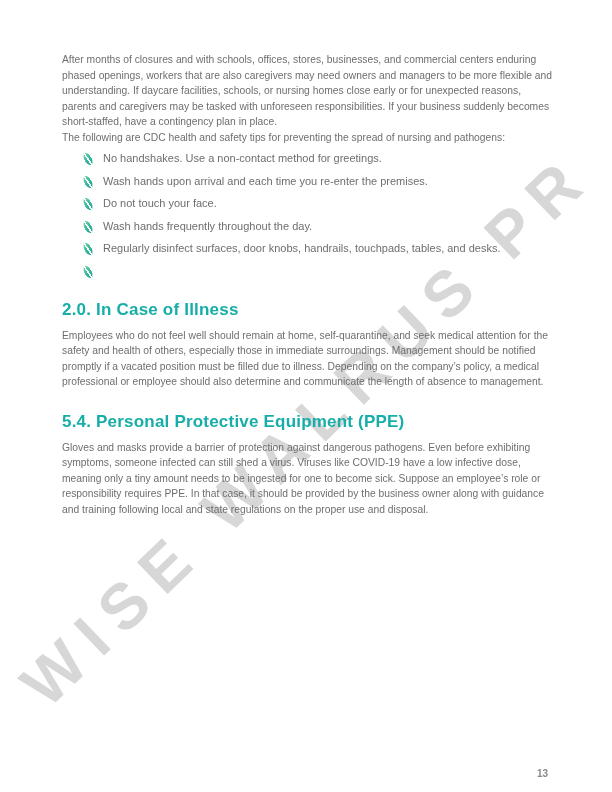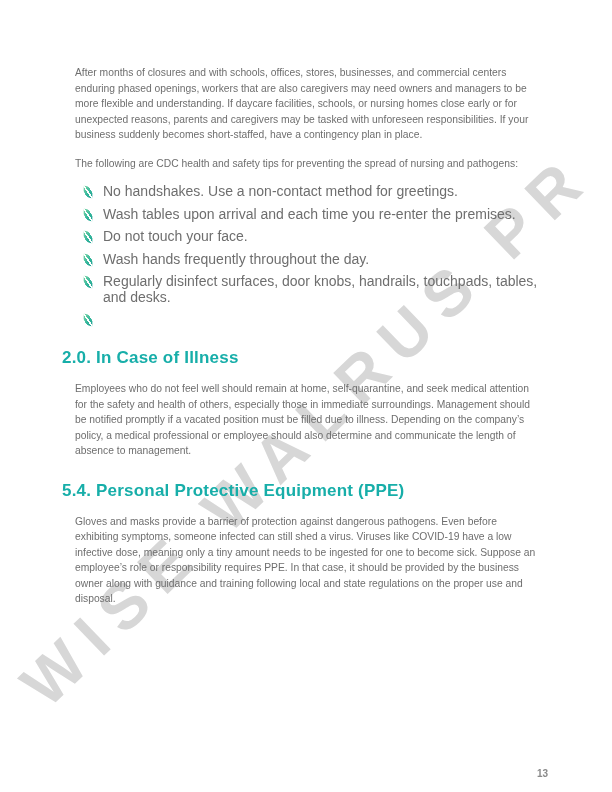--- a/index.html
+++ b/index.html
@@ -40,34 +40,34 @@
     font-weight:700;
     color:var(--accent,#17aea9);
     margin:22px 0 8px 0;
     letter-spacing:0.2px;
   }
   section:first-child h2 { margin-top:8px; }
   p {
     font-size:10.3px;
     line-height:15.5px;
     color:var(--body,#6e6e6e);
-    margin:13px;
+    margin:0;
     text-align:left;
   }
   ul.bullets {
     list-style:none;
     margin:6px 0 0 21px;
     padding:0;
   }
   ul.bullets li {
     display:flex;
     align-items:flex-start;
     gap:10px;
     margin-bottom:7px;
-    font-size:14px;
+    font-size:11px;
     line-height:15.5px;
     color:var(--body,#6e6e6e);
   }
   .leaf {
     flex:0 0 auto;
     width:10px; height:12px;
     margin-top:2px;
     border-radius:0 85% 5% 85%;
     background:
       repeating-linear-gradient(50deg, rgba(255,255,255,0) 0 2.6px, #ffffff 2.6px 4.2px),
@@ -94,21 +94,21 @@
       </section>
       <section>
         <p>The following are CDC health and safety tips for preventing the spread of nursing and pathogens:</p>
         <ul class="bullets">
           <li>
             <span class="leaf"></span>
             <span>No handshakes. Use a non-contact method for greetings.</span>
           </li>
           <li>
             <span class="leaf"></span>
-            <span>Wash tables upon arrival and each time you re-enter the premises.</span>
+            <span>Wash hands upon arrival and each time you re-enter the premises.</span>
           </li>
           <li>
             <span class="leaf"></span>
             <span>Do not touch your face.</span>
           </li>
           <li>
             <span class="leaf"></span>
             <span>Wash hands frequently throughout the day.</span>
           </li>
           <li>

